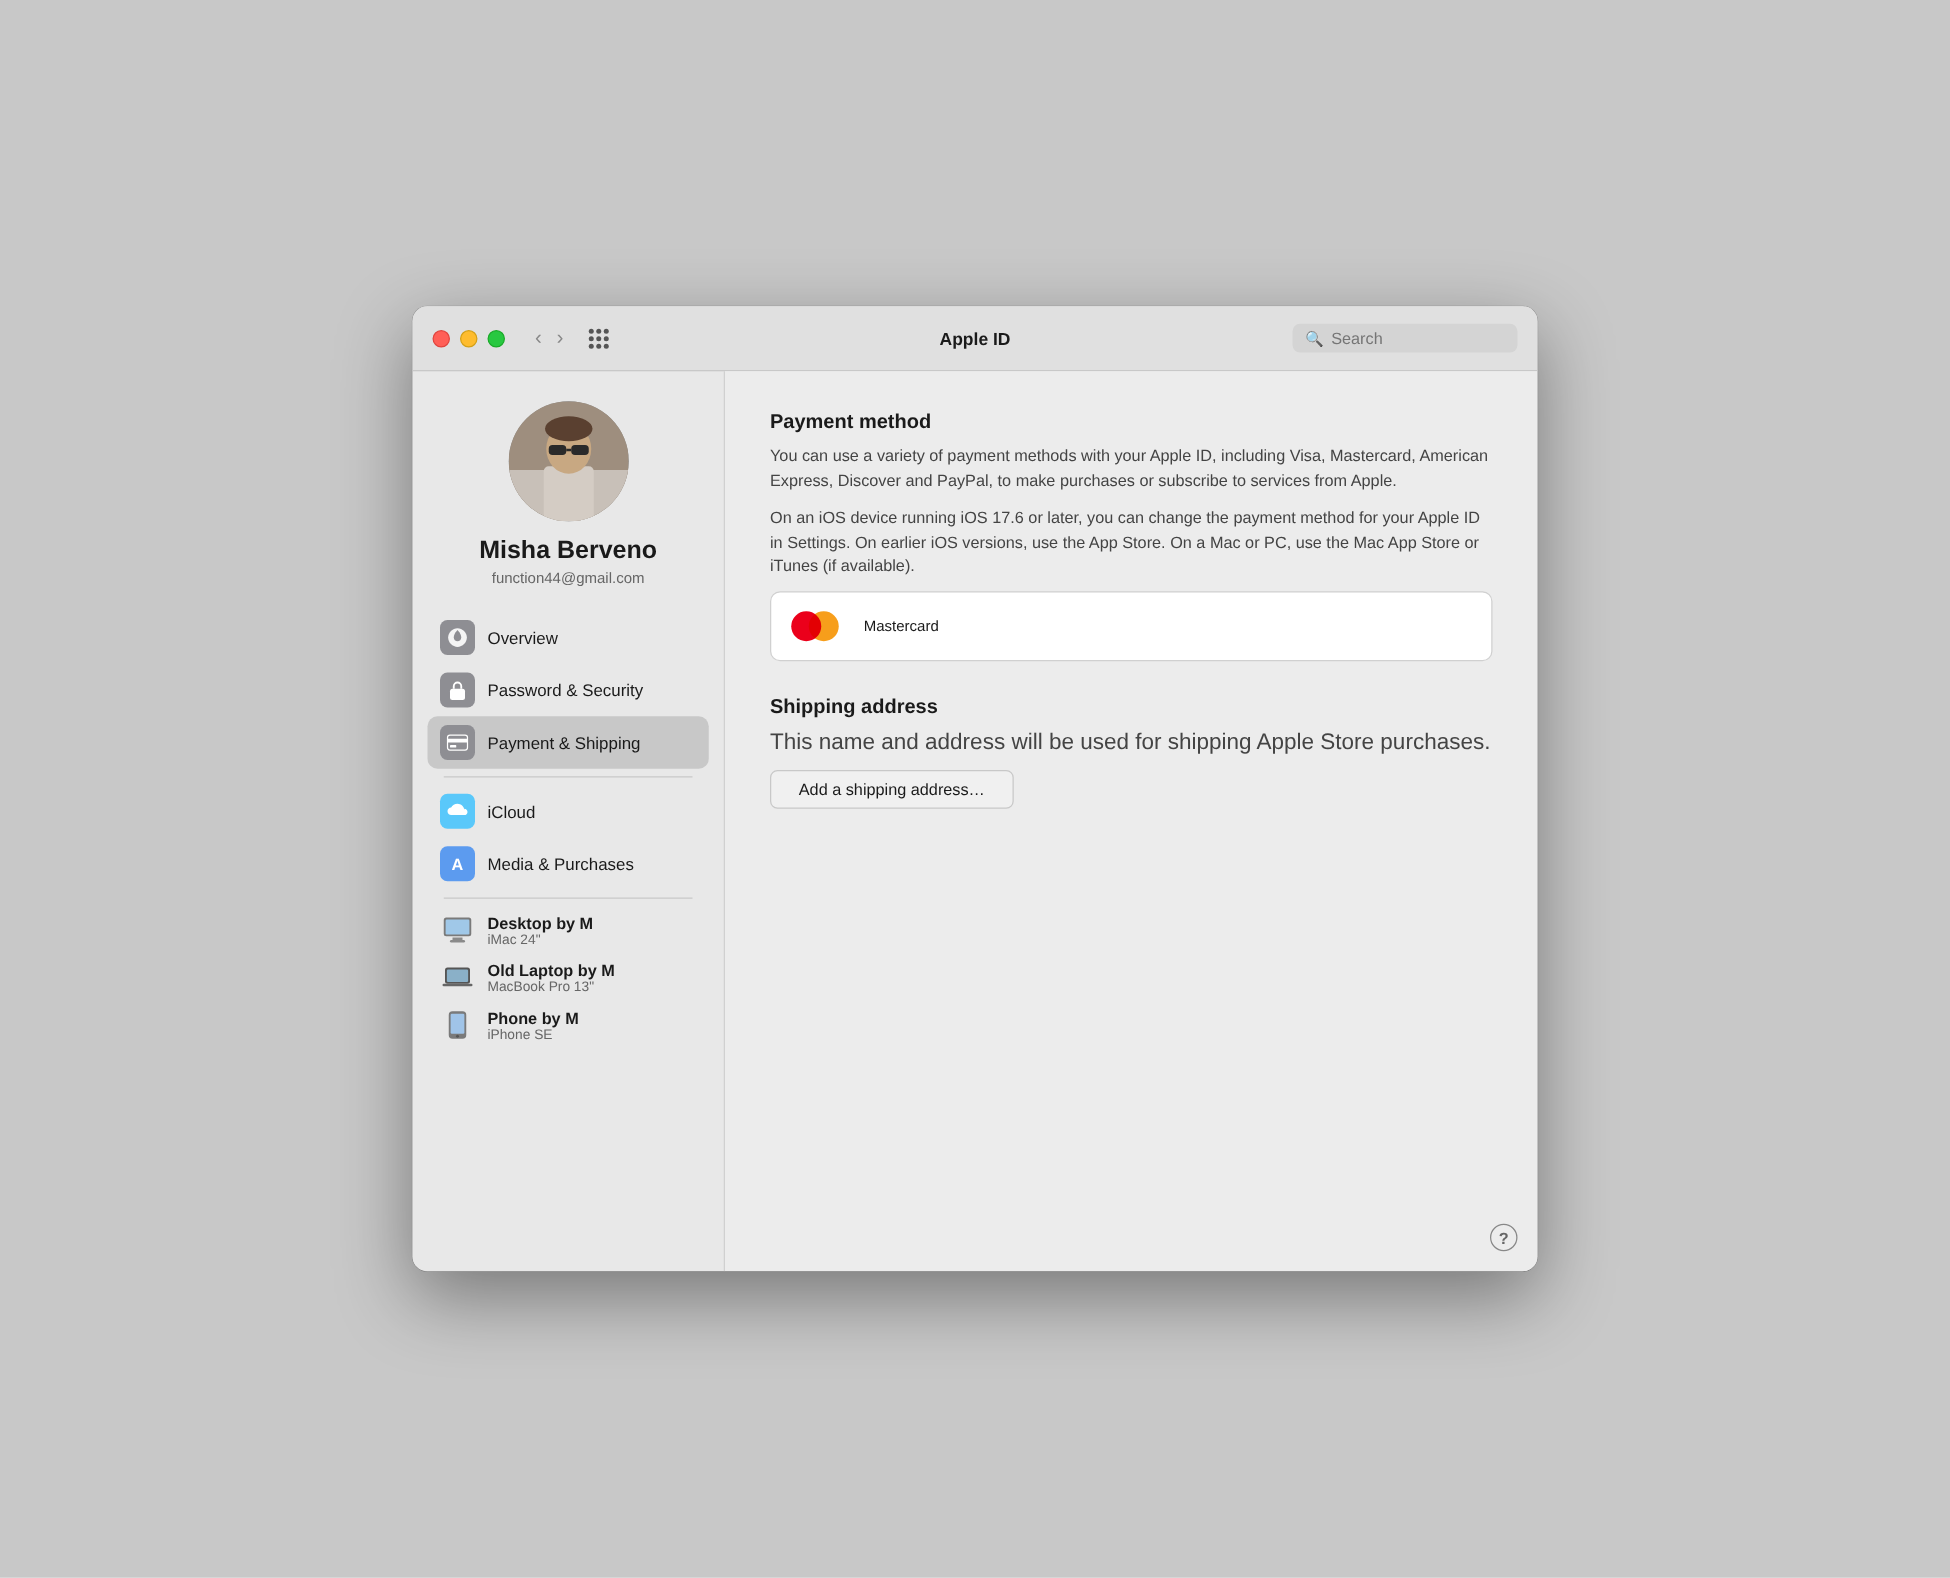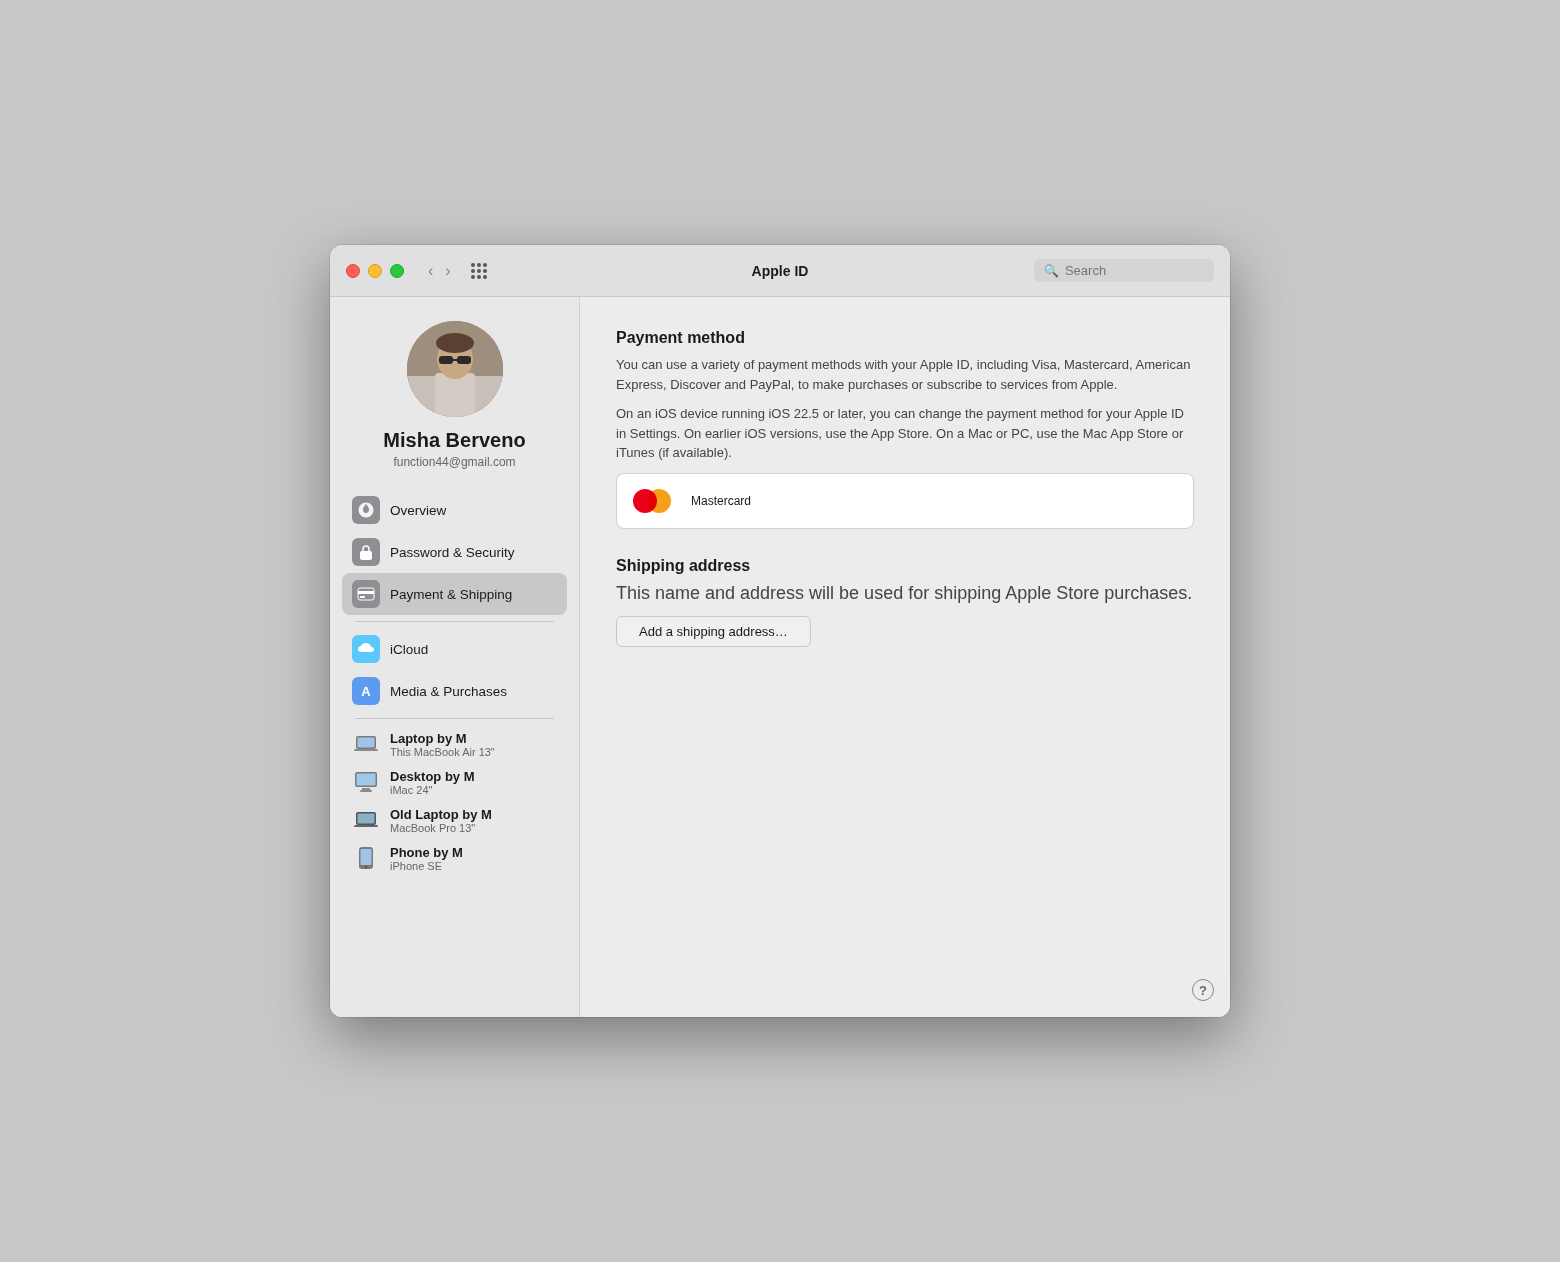--- a/index.html
+++ b/index.html
@@ -433,33 +433,20 @@
 
         <div class="sidebar-item">
           <div class="sidebar-icon icon-media" style="font-size:13px;font-weight:700;color:white;">A</div>
           <span>Media &amp; Purchases</span>
         </div>
       </div>
 
       <div class="sidebar-divider"></div>
 
       <div class="sidebar-nav">
-        <div class="device-item">
-          <div class="device-icon">
-            <svg width="26" height="20" viewBox="0 0 26 20" fill="none">
-              <rect x="3" y="2" width="20" height="13" rx="2" fill="#7a7a7a"></rect>
-              <rect x="4.5" y="3.5" width="17" height="10" rx="1" fill="#a0c4e8"></rect>
-              <rect x="1" y="15" width="24" height="2" rx="1" fill="#8a8a8a"></rect>
-            </svg>
-          </div>
-          <div class="device-info">
-            <span class="device-name">Laptop by M</span>
-            <span class="device-model">This MacBook Air 13"</span>
-          </div>
-        </div>
 
         <div class="device-item">
           <div class="device-icon">
             <svg width="26" height="22" viewBox="0 0 26 22" fill="none">
               <rect x="2" y="1" width="22" height="15" rx="2" fill="#7a7a7a"></rect>
               <rect x="3.5" y="2.5" width="19" height="12" rx="1" fill="#a0c8e8"></rect>
               <rect x="9" y="17" width="8" height="2" fill="#8a8a8a"></rect>
               <rect x="7" y="19" width="12" height="2" rx="1" fill="#8a8a8a"></rect>
             </svg>
           </div>
@@ -497,21 +484,21 @@
           </div>
         </div>
       </div>
     </div>
 
     <div class="main-panel">
 
       <div class="section">
         <h2 class="section-title">Payment method</h2>
         <p class="section-description">You can use a variety of payment methods with your Apple ID, including Visa, Mastercard, American Express, Discover and PayPal, to make purchases or subscribe to services from Apple.</p>
-        <p class="section-description">On an iOS device running iOS 22.5 or later, you can change the payment method for your Apple ID in Settings. On earlier iOS versions, use the App Store. On a Mac or PC, use the Mac App Store or iTunes (if available).</p>
+        <p class="section-description">On an iOS device running iOS 17.6 or later, you can change the payment method for your Apple ID in Settings. On earlier iOS versions, use the App Store. On a Mac or PC, use the Mac App Store or iTunes (if available).</p>
 
         <div class="payment-card">
           <div class="mastercard-icon">
             <div class="mc-circle-left"></div>
             <div class="mc-circle-right"></div>
           </div>
           <span class="payment-label">Mastercard</span>
         </div>
       </div>
 

